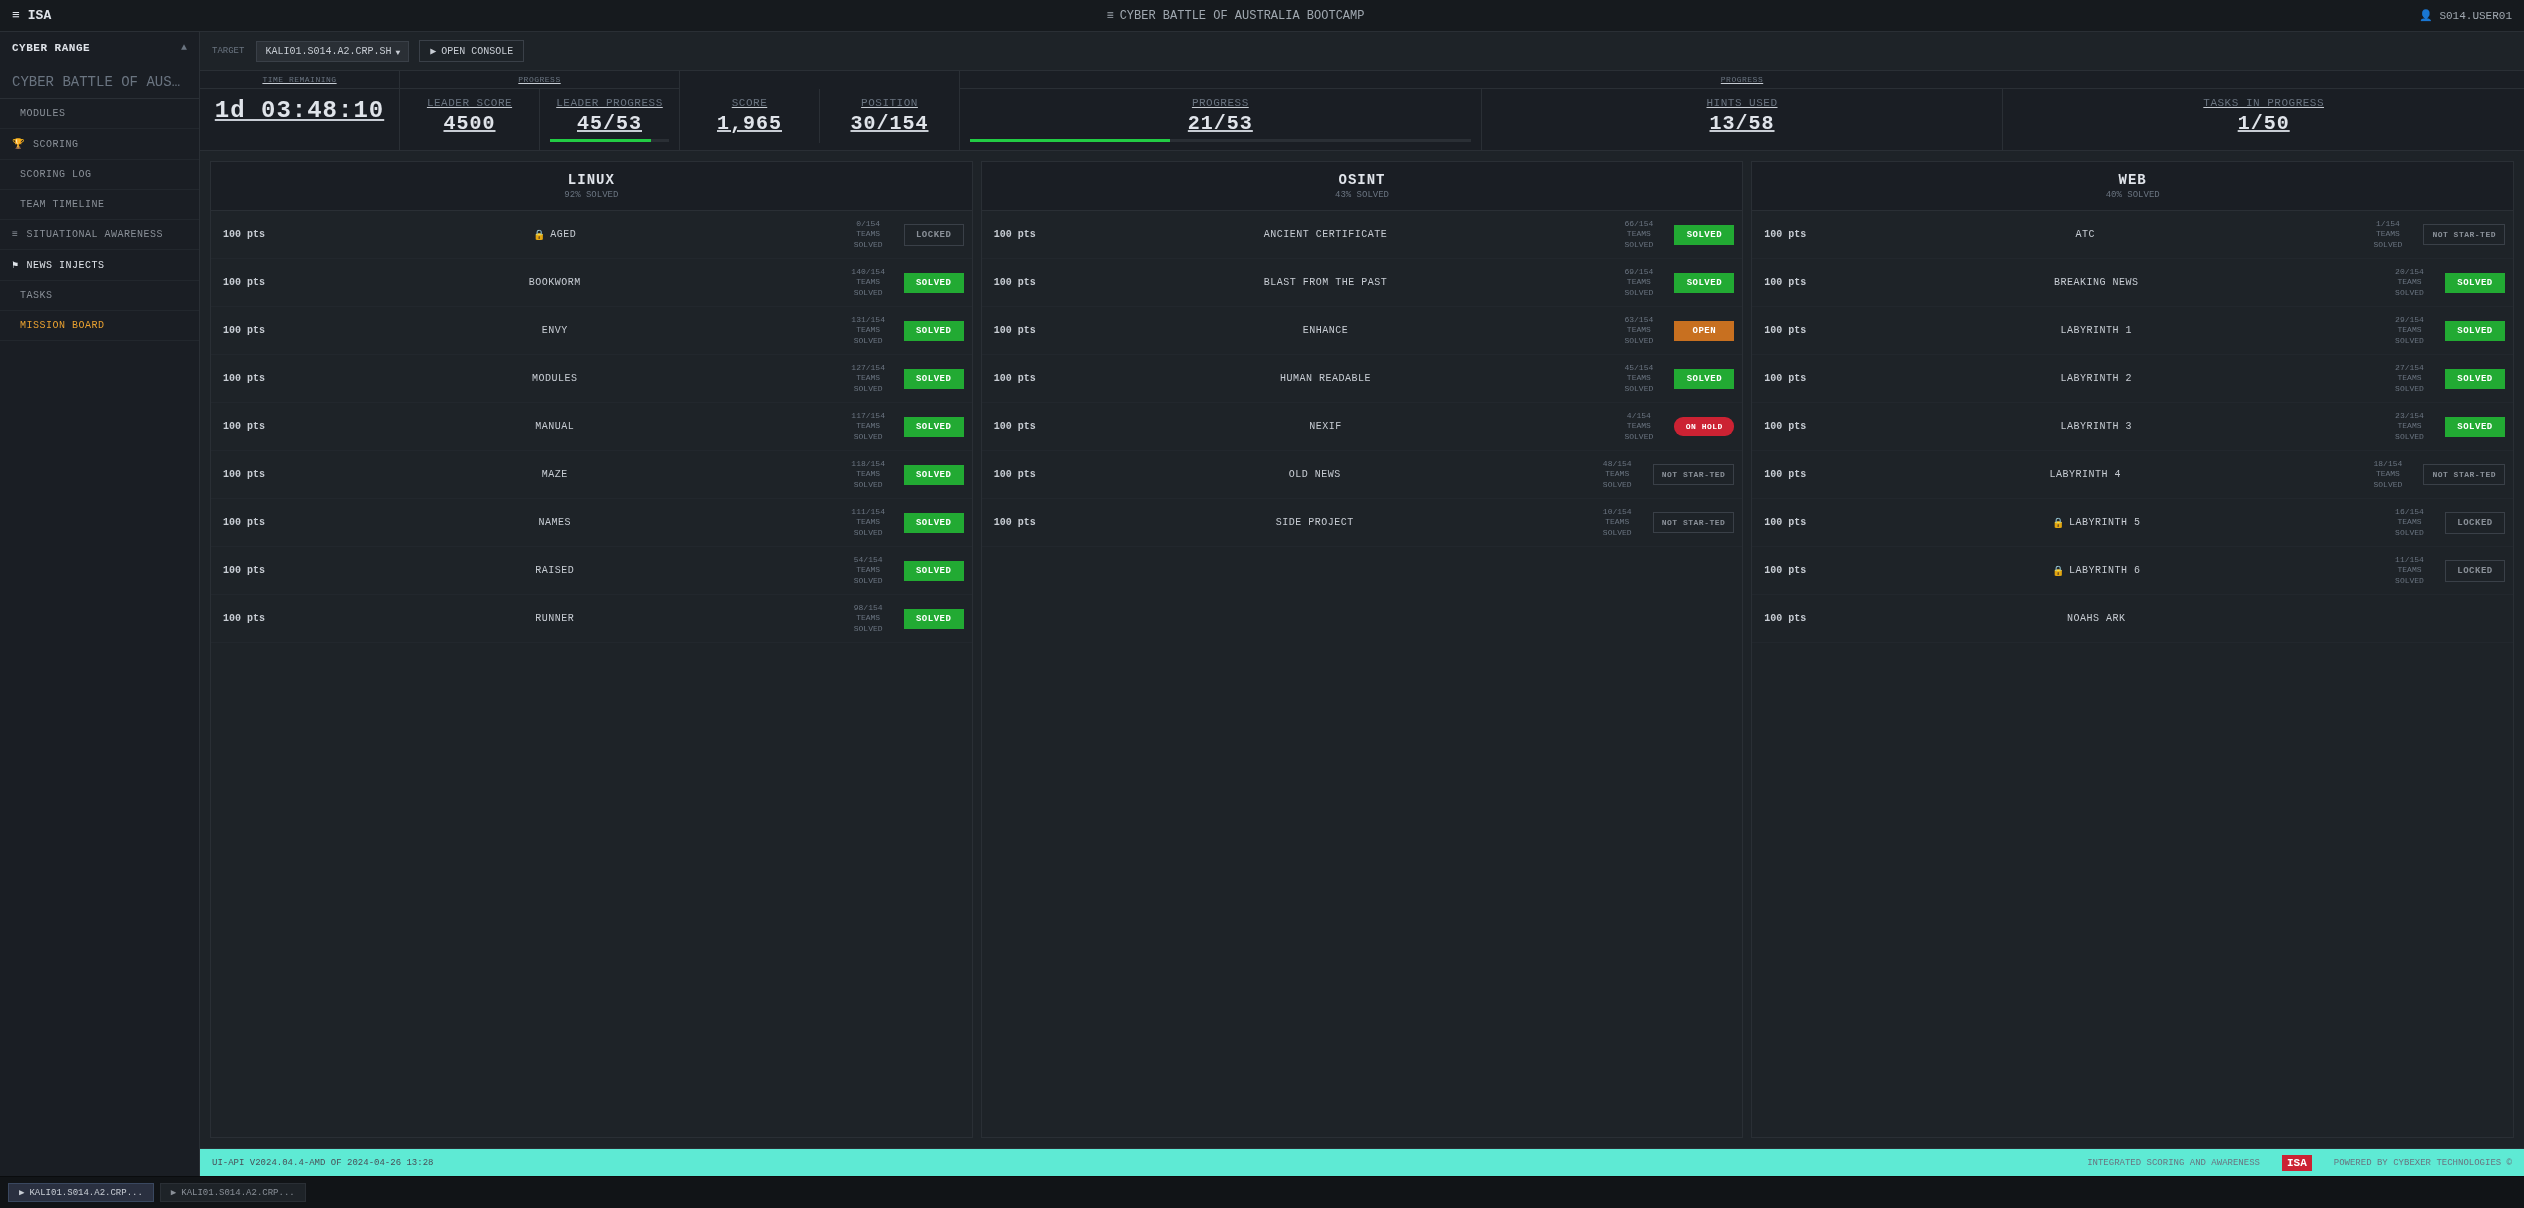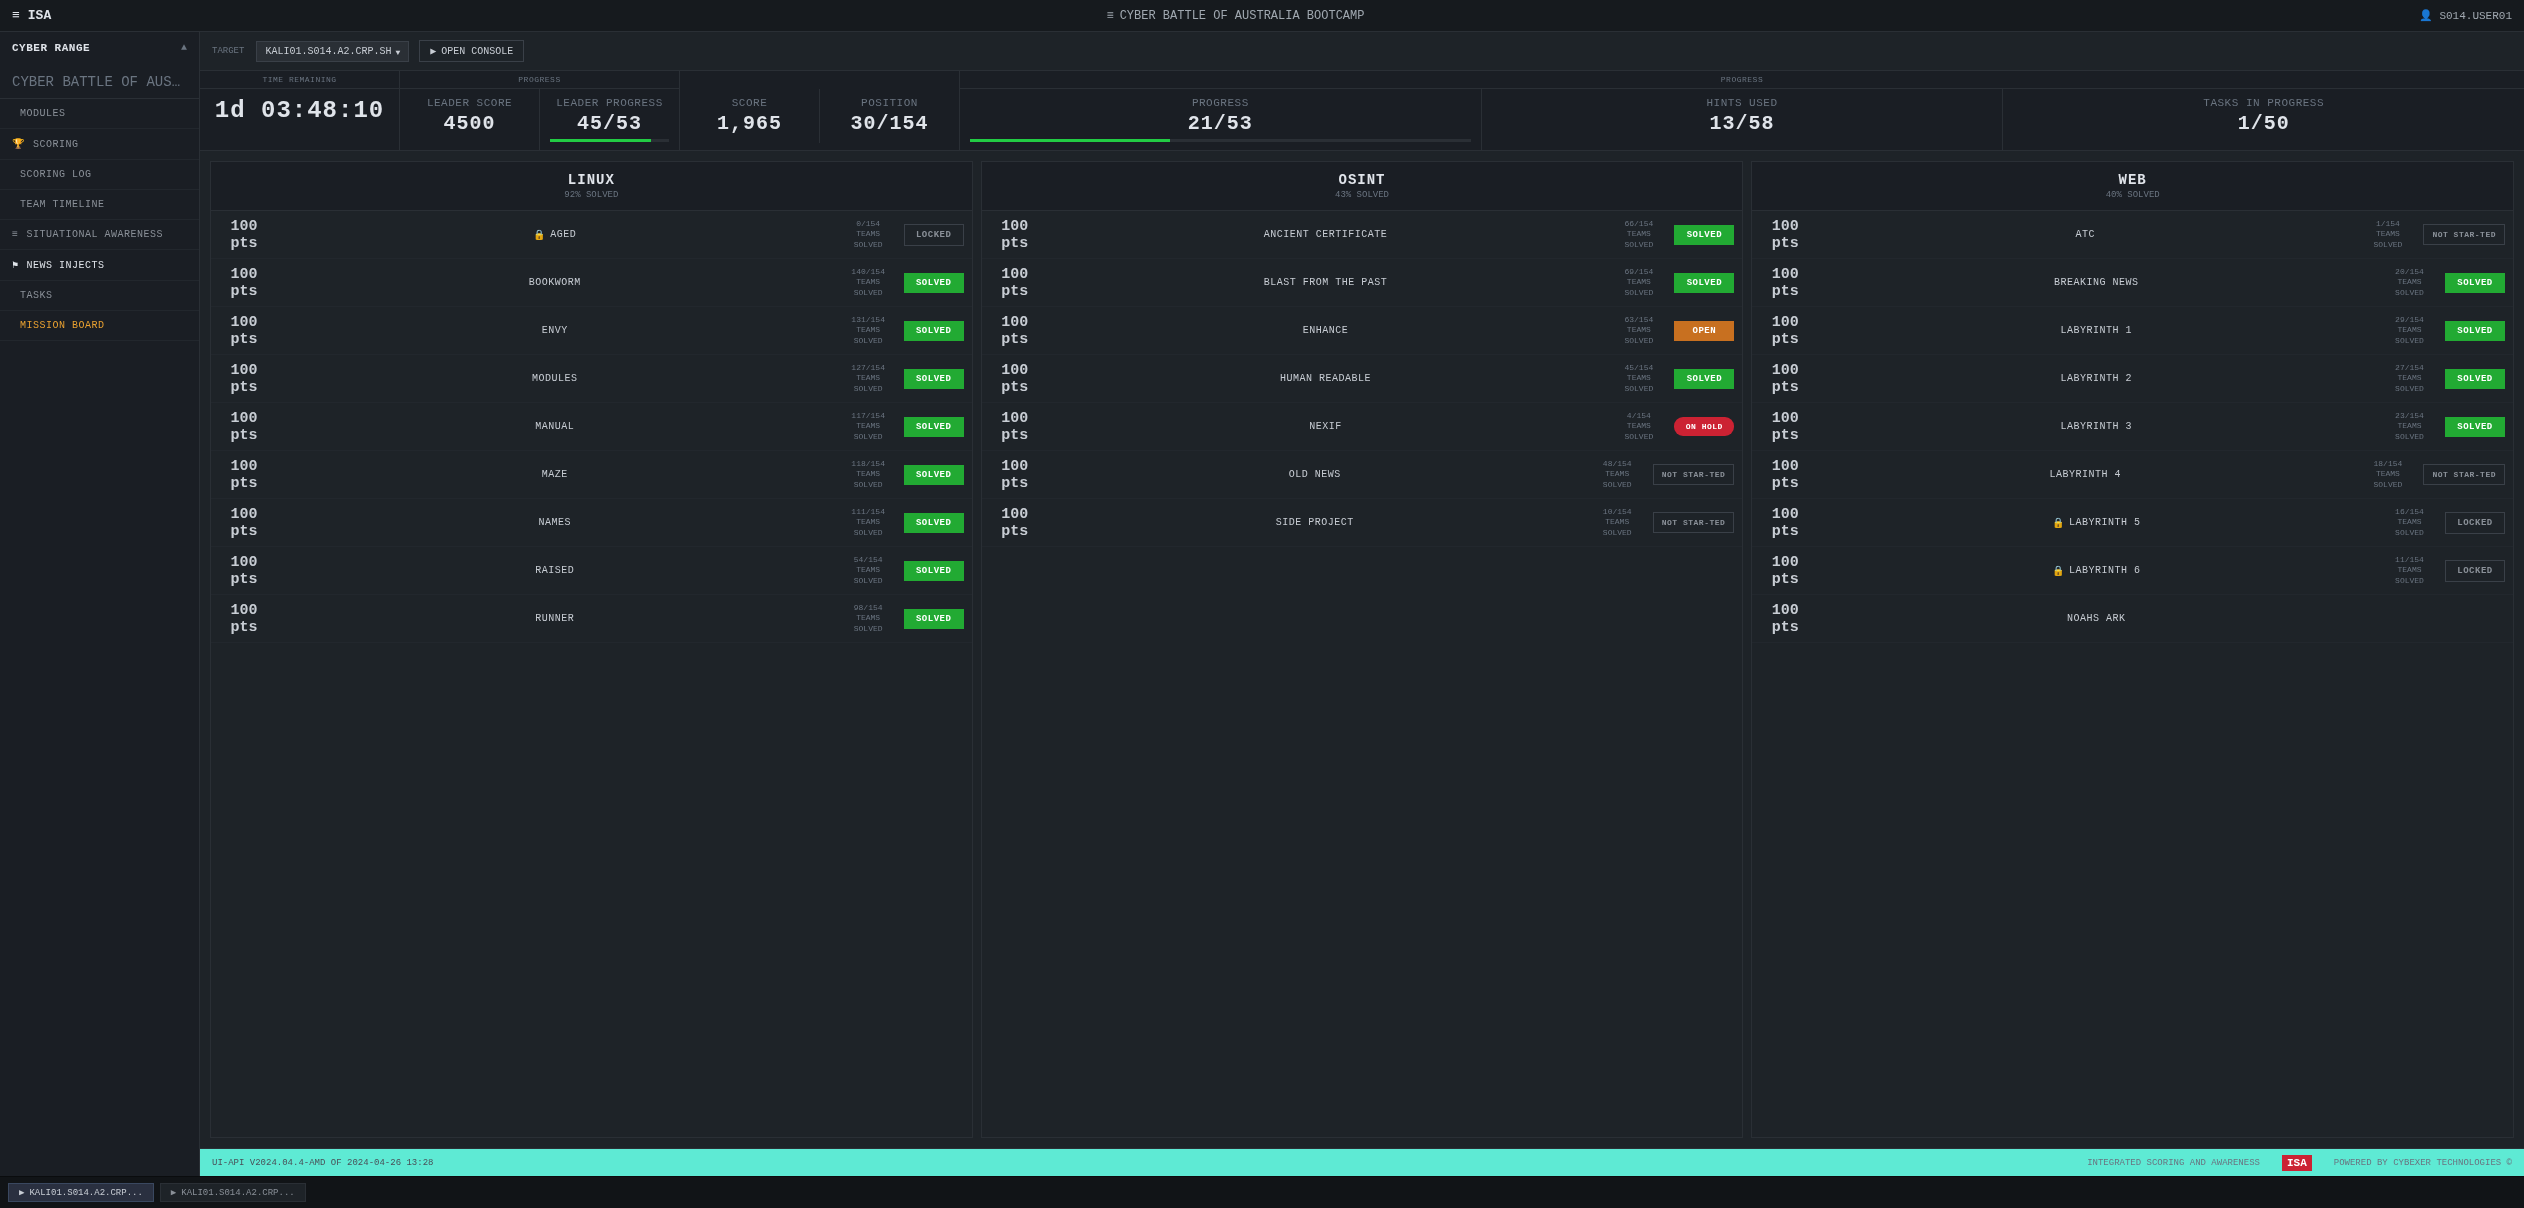--- a/index.html
+++ b/index.html
@@ -160,20 +160,21 @@
       flex-shrink: 0;
     }
     .stats-section {
       display: flex;
       flex: 1;
       border-right: 1px solid #2a2f35;
     }
     .stats-section:last-child { border-right: none; }
     .stats-section-inner {
       flex: 1;
+      text-decoration: underline;
     }
     .stats-section-header {
       text-align: center;
       font-size: 8px;
       color: #6a7480;
       padding: 4px;
       border-bottom: 1px solid #2a2f35;
       text-transform: uppercase;
       letter-spacing: 0.5px;
     }
@@ -249,21 +250,21 @@
     
     .challenge-item {
       display: flex;
       align-items: center;
       padding: 6px 8px;
       border-bottom: 1px solid #22272d;
       gap: 8px;
       min-height: 48px;
     }
     .challenge-pts {
-      font-size: 15px;
+      font-size: 10px;
       font-weight: bold;
       color: #c8cdd4;
       width: 50px;
       text-align: center;
       flex-shrink: 0;
     }
     .challenge-name {
       flex: 1;
       font-size: 10px;
       color: #c8cdd4;

